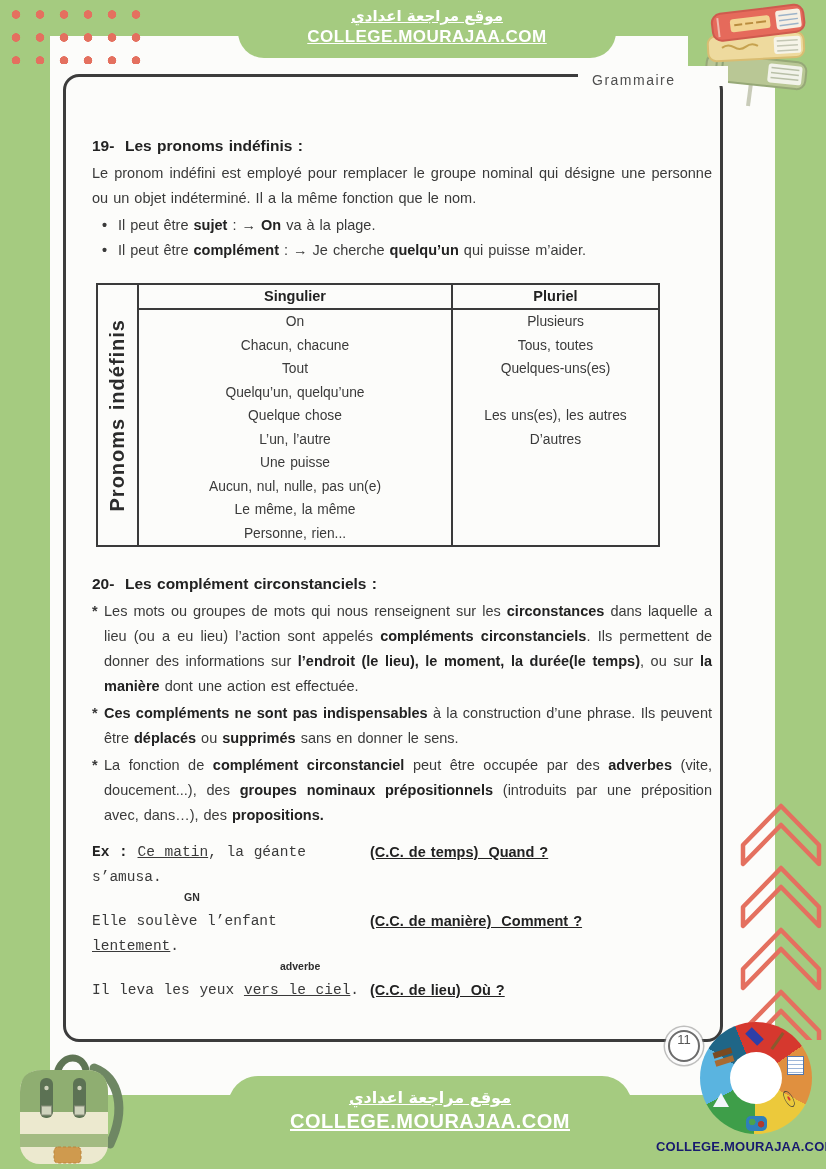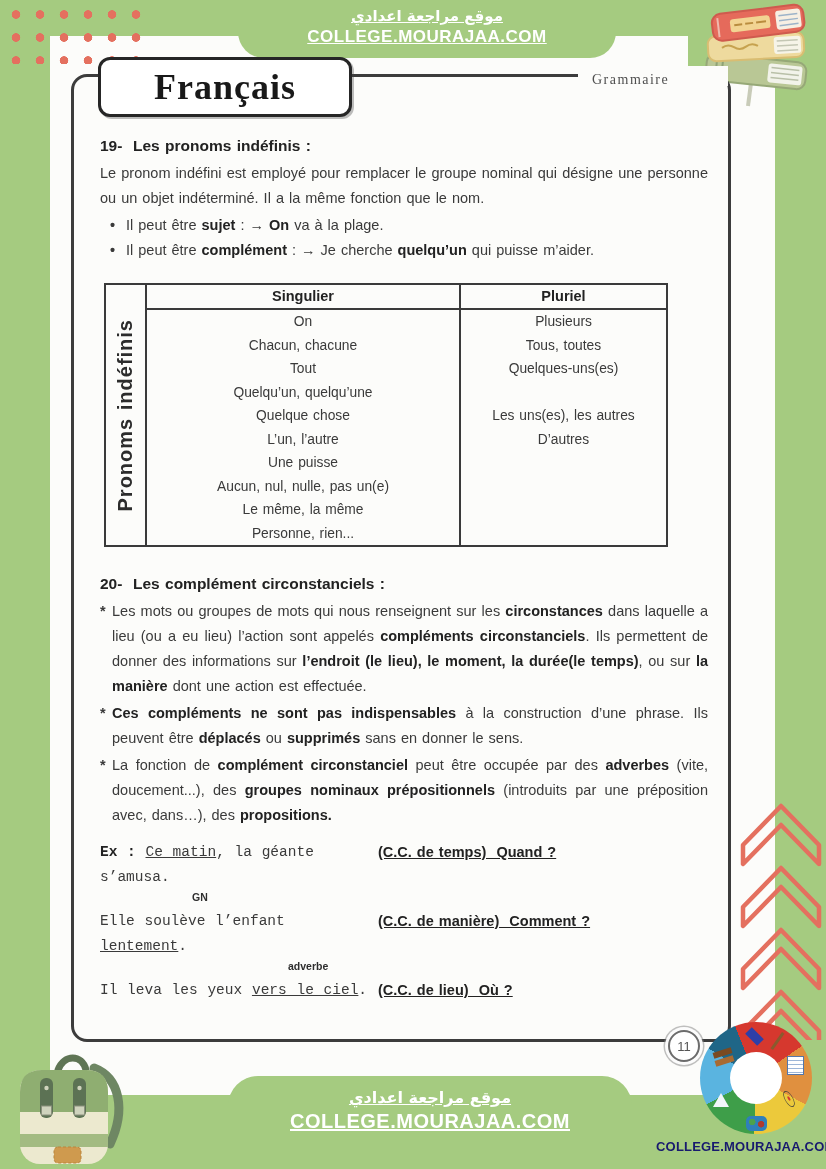--- a/index.html
+++ b/index.html
@@ -21,23 +21,23 @@
   .banner-ar{font-family:"DejaVu Sans",sans-serif;direction:rtl;font-size:15px;font-weight:bold;
              text-decoration:underline;margin-top:7px;}
   .banner-domain{font-size:17px;font-weight:bold;text-decoration:underline;letter-spacing:.5px;margin-top:2px;}
 
   .books-patch{position:absolute;left:688px;top:0;width:138px;height:78px;background:#a5cb80;z-index:2;}
   .books-svg{position:absolute;left:692px;top:2px;z-index:3;}
 
   
   .doc-frame{position:absolute;left:63px;top:74px;width:660px;height:968px;z-index:3;
              border:3px solid #3c3c3c;border-radius:16px;box-sizing:border-box;
-             padding:56px 20px 0 26px;color:#3a3a3a;font-size:14.5px;line-height:25px;word-spacing:1px;margin-left:8px;}
+             padding:56px 8px 0 26px;color:#3a3a3a;font-size:14.5px;line-height:25px;word-spacing:1px;}
   .frame-gap{position:absolute;left:578px;top:66px;width:150px;height:20px;background:#fcfcfa;z-index:4;}
-  .grammaire{position:absolute;left:592px;top:72px;z-index:5;font-family:Liberation Serif, serif;
+  .grammaire{position:absolute;left:592px;top:72px;z-index:5;font-family:Liberation Sans, sans-serif;
              font-size:14px;color:#4f4f4f;letter-spacing:1.5px;}
   .title-box{position:absolute;left:98px;top:57px;width:248px;height:54px;background:#fff;
              border:3px solid #262626;border-radius:12px;z-index:5;display:flex;align-items:center;
              justify-content:center;box-shadow:2px 2px 0 rgba(70,70,70,.35);}
   .title-box span{font-family:"Liberation Serif",serif;font-weight:bold;font-size:36px;color:#191919;letter-spacing:1px;}
 
   
   .h-sec{font-weight:bold;font-size:15.5px;color:#222;margin-bottom:3px;}
   .h20{margin-top:24px;}
   .para{margin:0 0 2px 0;text-align:justify;}
@@ -63,21 +63,21 @@
   .examples{margin-top:12px;}
   .ex-row{display:flex;margin-top:5px;}
   .ex-sentence{width:278px;font-family:Liberation Mono, monospace;}
   .ex-cc{font-weight:bold;color:#222;text-decoration:underline;}
   .ex-note{font-size:10.5px;font-weight:bold;line-height:13px;margin-top:1px;color:#2e2e2e;}
   .n1{margin-left:92px;}
   .n2{margin-left:188px;}
   .n3{margin-left:118px;}
 
   .pageno{position:absolute;left:668px;top:1030px;width:28px;height:28px;border-radius:50%;
-          border:2px solid #6c6c6c;background:#fff;z-index:4;display:flex;align-items:center;
+          border:2px solid #6c6c6c;background:#fff;z-index:4;display:flex;align-items:flex-start;
           justify-content:center;font-size:13px;color:#555;
           box-shadow:0 0 0 3px rgba(255,255,255,.95),0 0 0 4.5px rgba(130,130,130,.5);}
 
   .chevrons{position:absolute;left:737px;top:788px;z-index:3;}
 
   
   .footer-band{position:absolute;left:0;top:1095px;width:826px;height:74px;background:#a5cb80;z-index:3;}
   .footer-bump{position:absolute;left:228px;top:1076px;width:404px;height:60px;background:#a5cb80;
                border-radius:30px 30px 0 0;z-index:3;}
   .footer-text{position:absolute;left:186px;top:1088px;width:488px;z-index:4;text-align:center;color:#fff;}
@@ -223,23 +223,20 @@
       <div class="ex-row">
         <div class="ex-sentence"><span>Il leva les yeux </span><span class="u">vers le ciel</span><span>.</span></div>
         <div class="ex-cc">(C.C. de lieu)&nbsp; Où ?</div>
       </div>
     </div>
 
   </div>
 
   <div class="frame-gap"></div>
   <div class="grammaire">Grammaire</div>
-  <div class="title-box">
-    <span>Français</span>
-  </div>
 
   <div class="pageno">
     <span>11</span>
   </div>
 
   <svg class="chevrons" width="88" height="252" viewBox="0 0 88 252">
     <g fill="none" stroke="#e4705f" stroke-width="4.5" stroke-linejoin="round">
       <path d="M6,57 L44,18 L82,57 L82,76 L44,37 L6,76 Z"></path>
       <path d="M6,119 L44,80 L82,119 L82,138 L44,99 L6,138 Z"></path>
       <path d="M6,181 L44,142 L82,181 L82,200 L44,161 L6,200 Z"></path>

